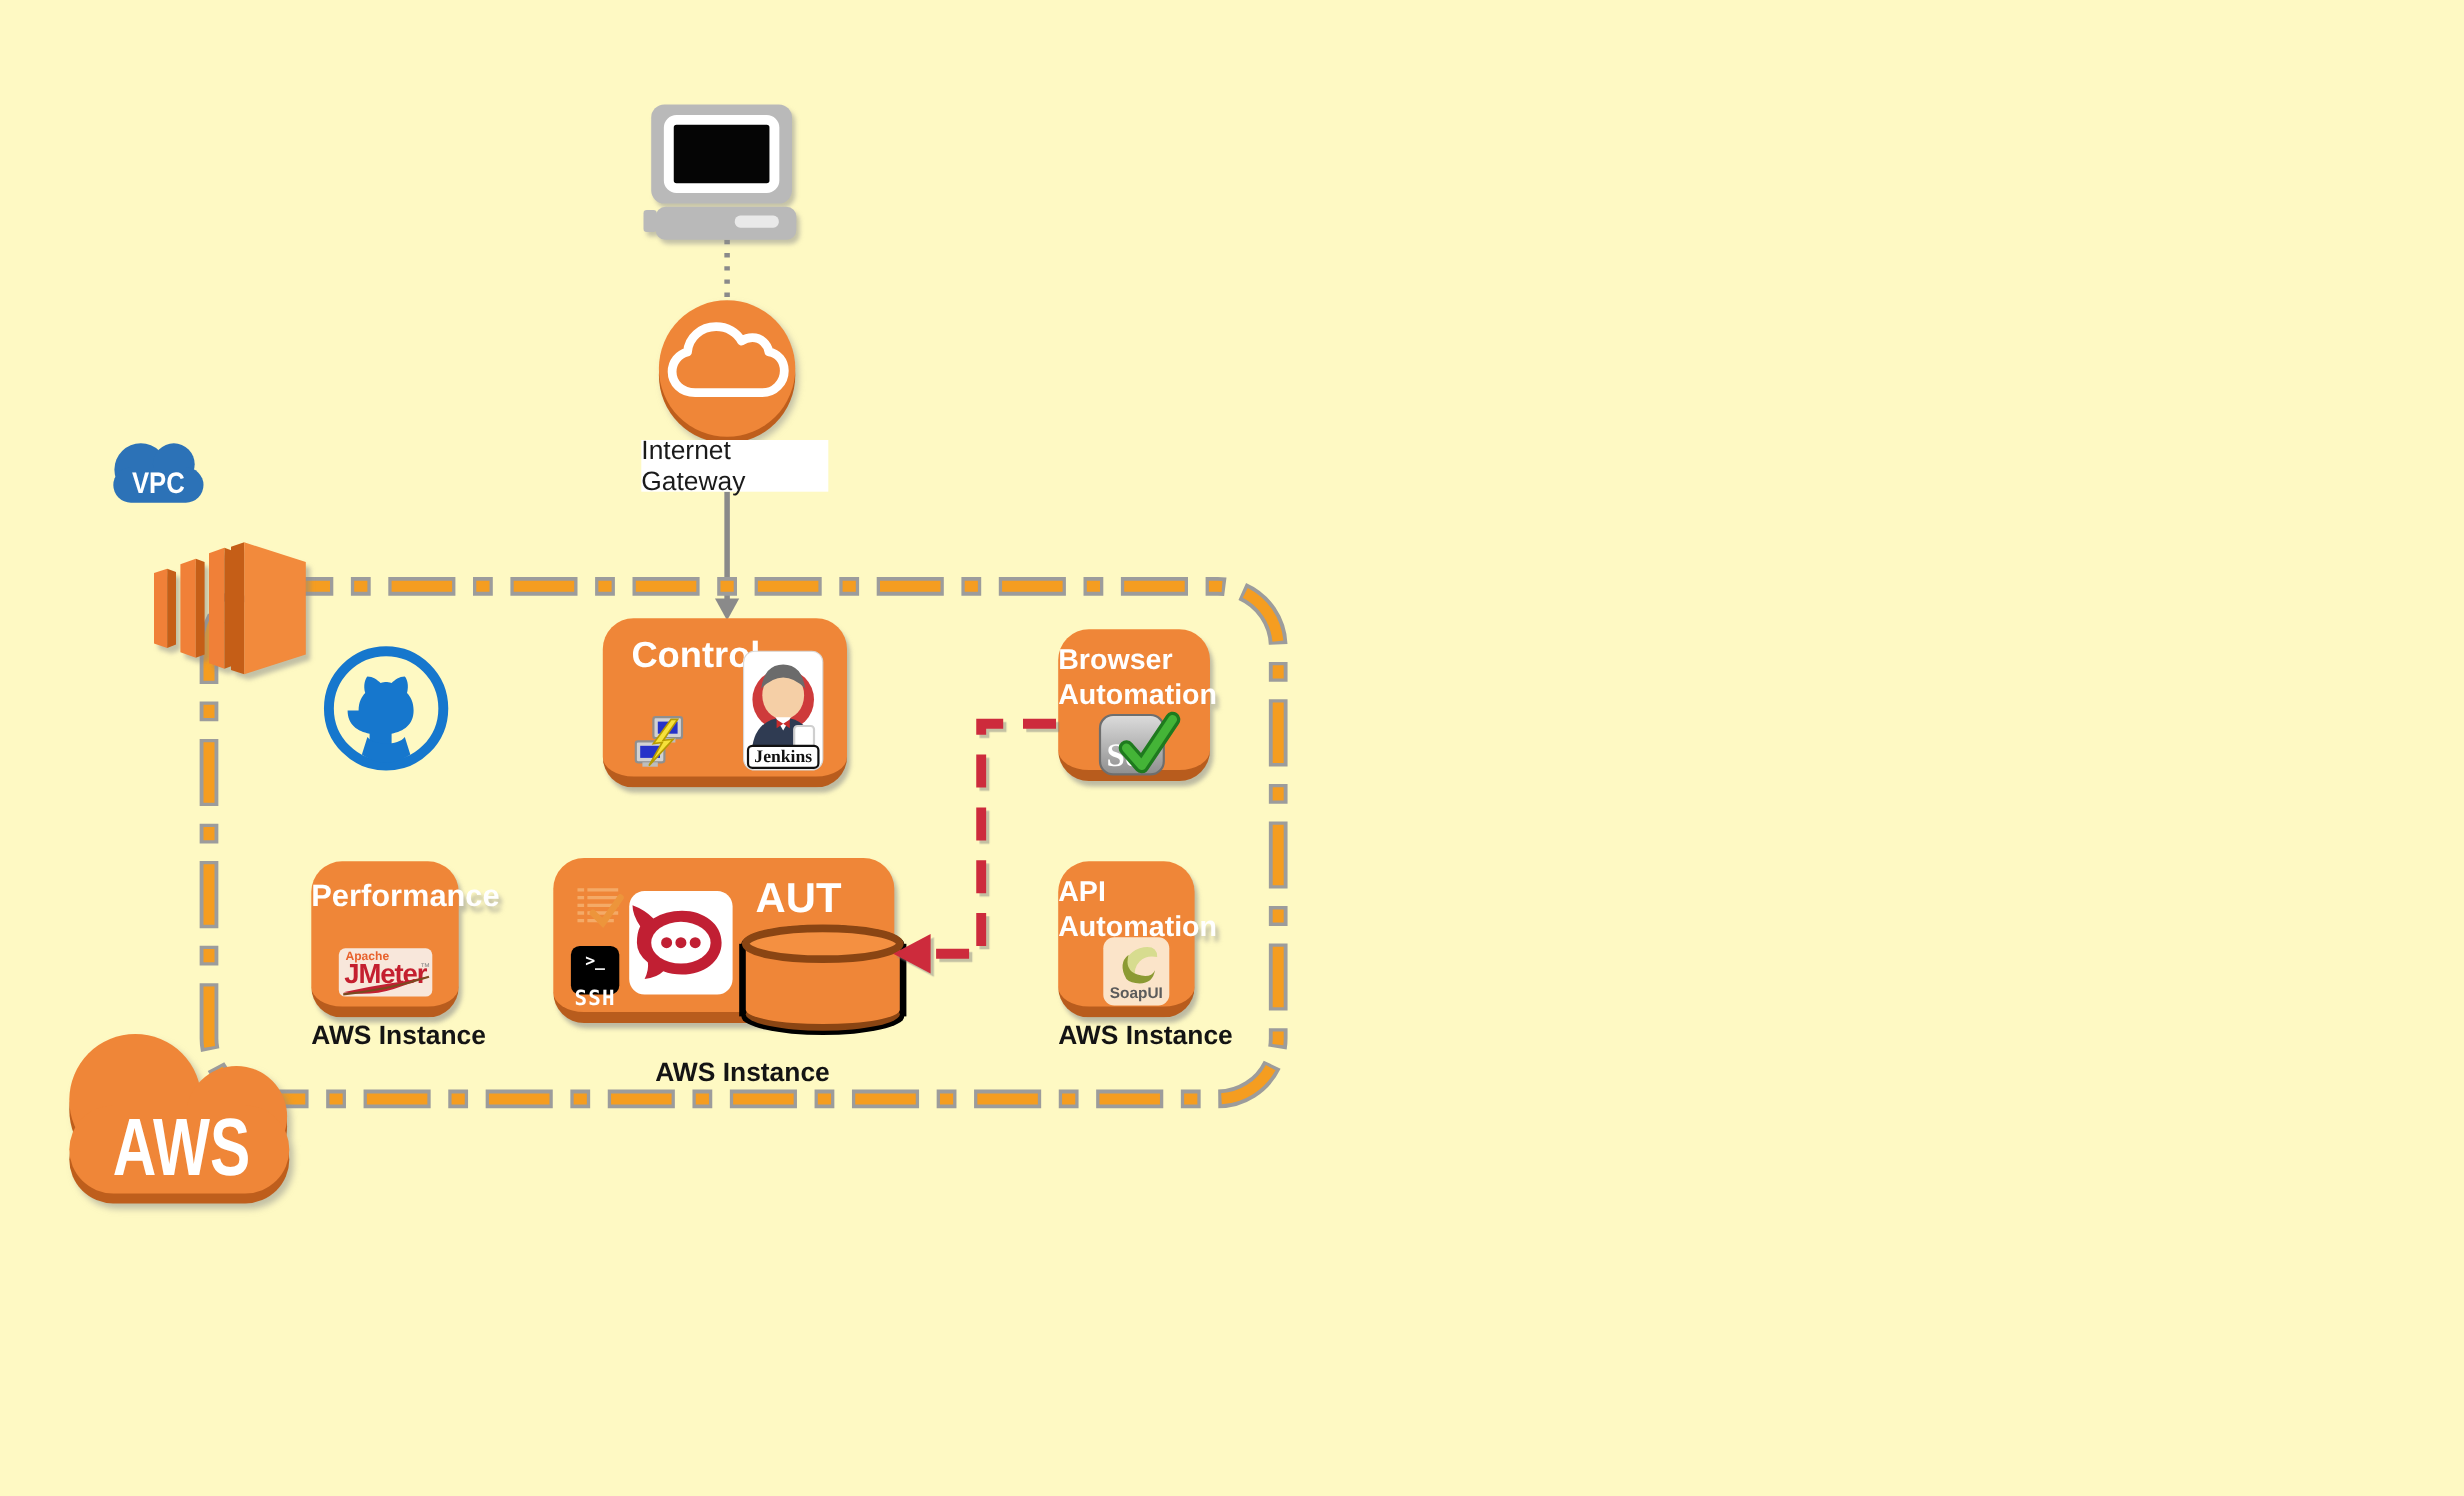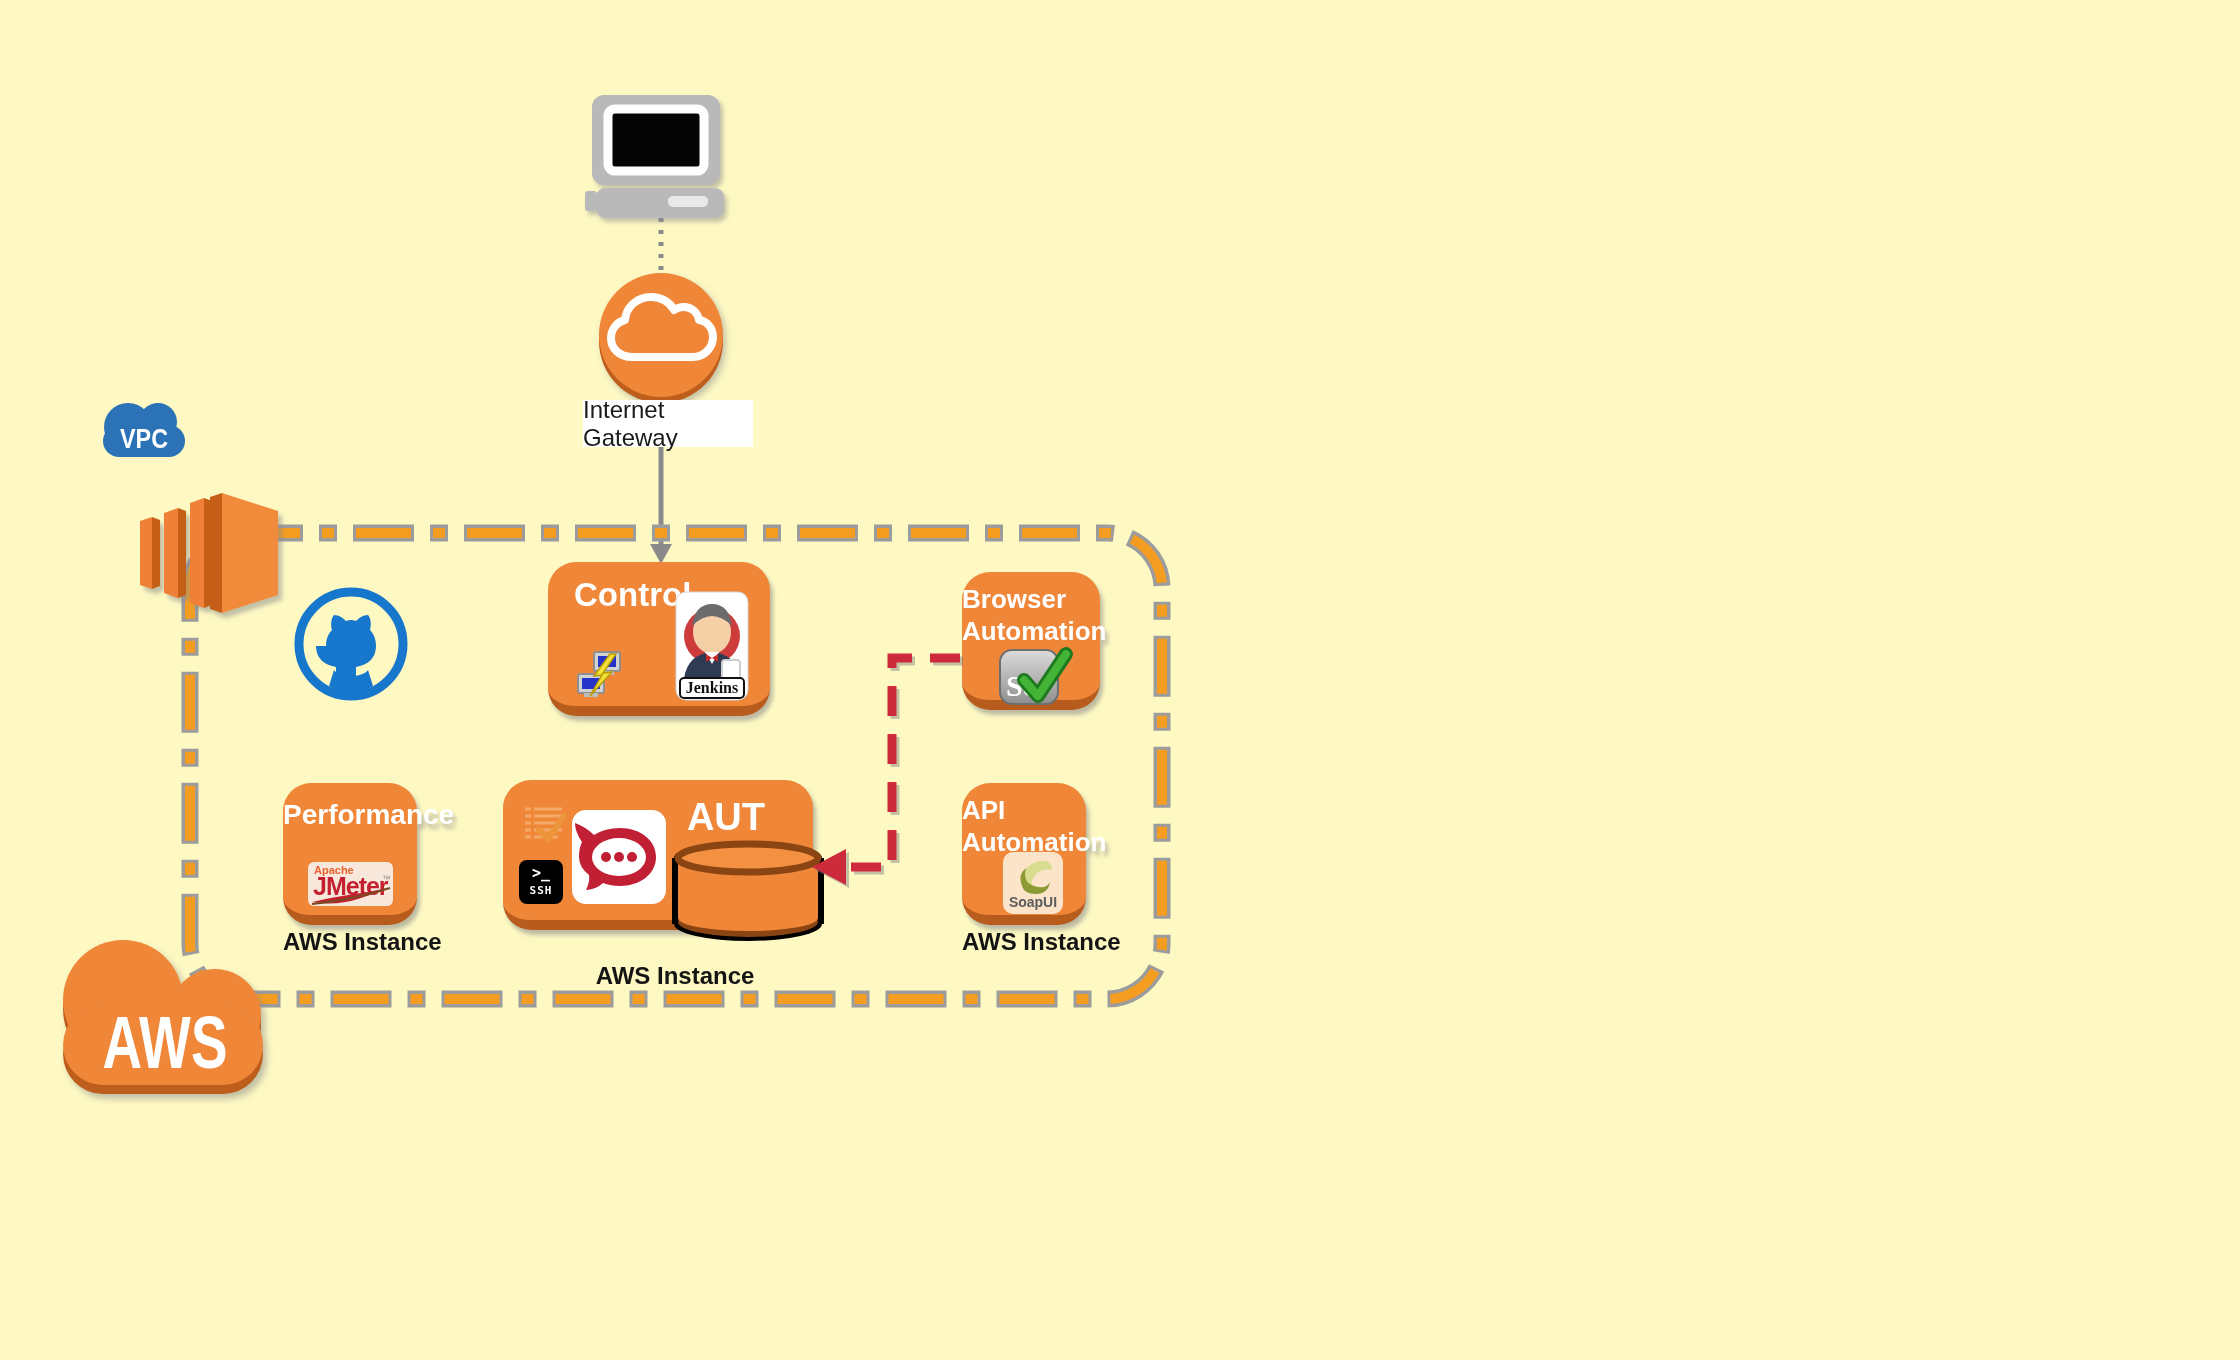--- a/index.html
+++ b/index.html
@@ -15,21 +15,21 @@
   .center-title{left:0;right:0;text-align:left;}
   
   .ig-label{position:absolute;left:583px;top:400px;width:170px;height:47px;background:#fff;
             display:flex;align-items:center;justify-content:center;color:#1a1a1a;font-size:24px;}
   
   .caption{position:absolute;color:#141414;font-size:24px;font-weight:bold;text-align:center;white-space:nowrap;}
   
   .ssh{position:absolute;left:16px;top:80px;width:44px;height:44px;background:#000;border-radius:8px;
        color:#fff;font-family:"DejaVu Sans Mono",monospace;text-align:center;line-height:1;}
   .ssh .p{display:block;font-size:15px;font-weight:bold;margin-top:6px;}
-  .ssh .l{display:block;font-size:11px;font-weight:bold;margin-top:4px;letter-spacing:1px;}
+  .ssh .l{display:block;font-size:19px;font-weight:bold;margin-top:18px;letter-spacing:1px;}
   
   .jmeter{position:absolute;left:25px;top:79px;width:85px;height:44px;background:#F8E7DB;border-radius:6px;overflow:hidden;}
   .jmeter .brand{position:absolute;left:6px;top:2px;font-size:11px;font-weight:bold;color:#E8622D;}
   .jmeter .name{position:absolute;left:5px;top:10px;font-size:25px;font-weight:bold;color:#C41F2F;letter-spacing:-1px;}
   .jmeter .tm{position:absolute;right:2px;top:12px;font-size:9px;color:#8a8a8a;}
   
   .soapui{position:absolute;left:41px;top:69px;width:60px;height:62px;background:#FBE4C9;border-radius:10px;}
   .soapui .txt{position:absolute;left:0;right:0;bottom:4px;text-align:center;font-size:14px;font-weight:bold;color:#5b5b5b;}
 </style>
 </head>

